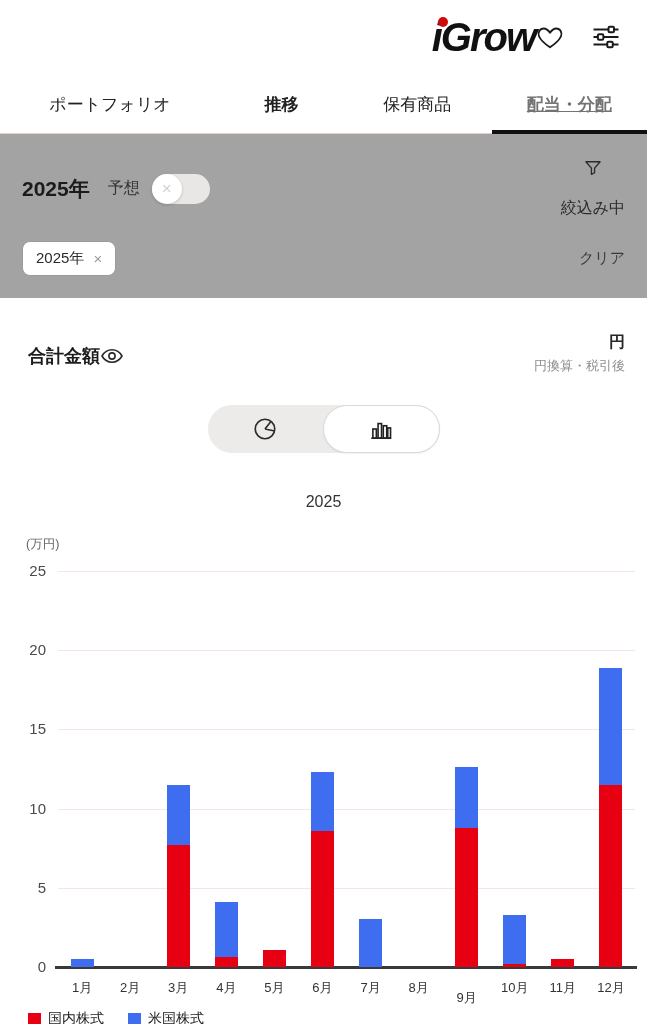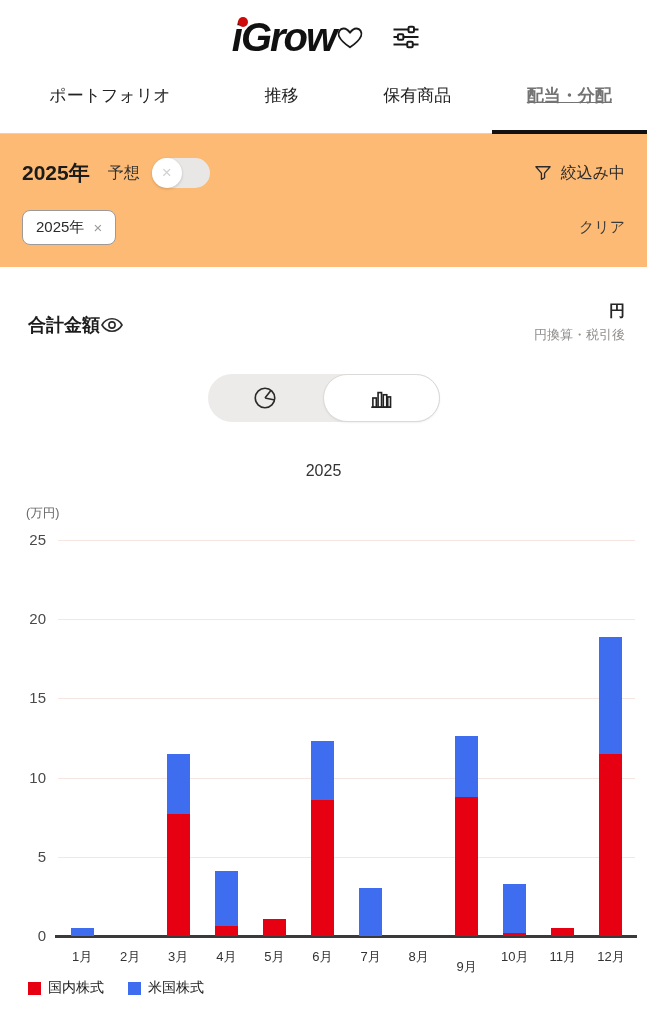--- a/index.html
+++ b/index.html
@@ -1,51 +1,51 @@
 <!DOCTYPE html>
 <html><head>
 <meta charset="utf-8">
 <style>
   * { margin:0; padding:0; box-sizing:border-box; }
   html,body { width:647px; height:1024px; background:#ffffff; overflow:hidden;
     font-family:"Liberation Sans", sans-serif; color:#1f1f1f; }
 
   
-  .header { display:flex; align-items:center; justify-content:center;
+  .header { display:flex; align-items:center; justify-content:flex-end;
     padding:12px 26px 0 32px; height:62px; }
   .logo { position:relative; font-size:40px; font-weight:800; font-style:italic;
     letter-spacing:-2px; color:#111; }
   .logo-dot { position:absolute; left:6px; top:2px; width:10px; height:10px;
     border-radius:50%; background:#cf0a0a; }
   .header-icons { display:flex; align-items:center; gap:26px; }
   .hicon { width:30px; height:30px; display:block; cursor:pointer; }
 
   
   .tabs { display:flex; height:72px; align-items:flex-end;
     border-bottom:1px solid #e3cfc4; }
   .tab { display:flex; justify-content:center; align-items:flex-end;
-    padding-bottom:26px; font-size:17px; color:#222; position:relative; cursor:pointer; }
-  .tab-1 { width:34%; } .tab-2 { width:19%; } .tab-3 { width:23%; } .tab-4 { width:24%; }
+    padding-bottom:17px; font-size:17px; color:#222; position:relative; cursor:pointer; }
+  .tab-1 { width:34%; } .tab-2 { width:19%;font-weight:bold; } .tab-3 { width:23%; } .tab-4 { width:24%; }
   .tab.active { font-weight:bold; color:#737373;text-decoration:underline; }
   .tab.active::after { content:""; position:absolute; left:0; right:0; bottom:-1px;
     height:4px; background:#111; }
 
   
-  .filter { background:#fdba74; padding:24px 22px 22px 22px; }
+  .filter { background:#a3a3a3; padding:24px 22px 22px 22px; }
   .filter-row1 { display:flex; align-items:center; }
   .filter-year { font-size:21px; font-weight:bold; color:#1b1b1b; }
   .forecast-label { font-size:16px; color:#333; margin-left:18px; }
   .toggle { position:relative; width:58px; height:30px; border-radius:15px;
     background:#e9e7e5; margin-left:12px; cursor:pointer; }
   .toggle-knob { position:absolute; left:0px; top:0px; width:30px; height:30px;
     border-radius:50%; background:#ffffff; box-shadow:0 1px 3px rgba(0,0,0,.18);
     display:flex; align-items:center; justify-content:center;
     color:#d3d1cf; font-size:17px; }
-  .filter-right { margin-left:auto; display:flex; align-items:center; gap:8px;
-    font-size:16px; color:#2b2b2b; cursor:pointer; }
+  .filter-right { margin-left:auto; display:flex; align-items:center; gap:20px;
+    font-size:16px; color:#2b2b2b; cursor:pointer;flex-direction:column; }
   .filter-row2 { display:flex; align-items:center; margin-top:22px; }
   .chip { display:inline-flex; align-items:center; gap:9px; background:#fff;
     border:1px solid #9d9b99; border-radius:8px; padding:7px 13px; cursor:pointer; }
   .chip-label { font-size:15px; color:#2b2b2b; }
   .chip-x { font-size:15px; color:#9a9a9a; }
   .clear { margin-left:auto; font-size:15px; color:#3a3a3a; cursor:pointer; }
 
   
   .summary { display:flex; align-items:flex-start; margin:34px 22px 0 28px; }
   .summary-left { display:flex; align-items:center; padding-top:12px; }

